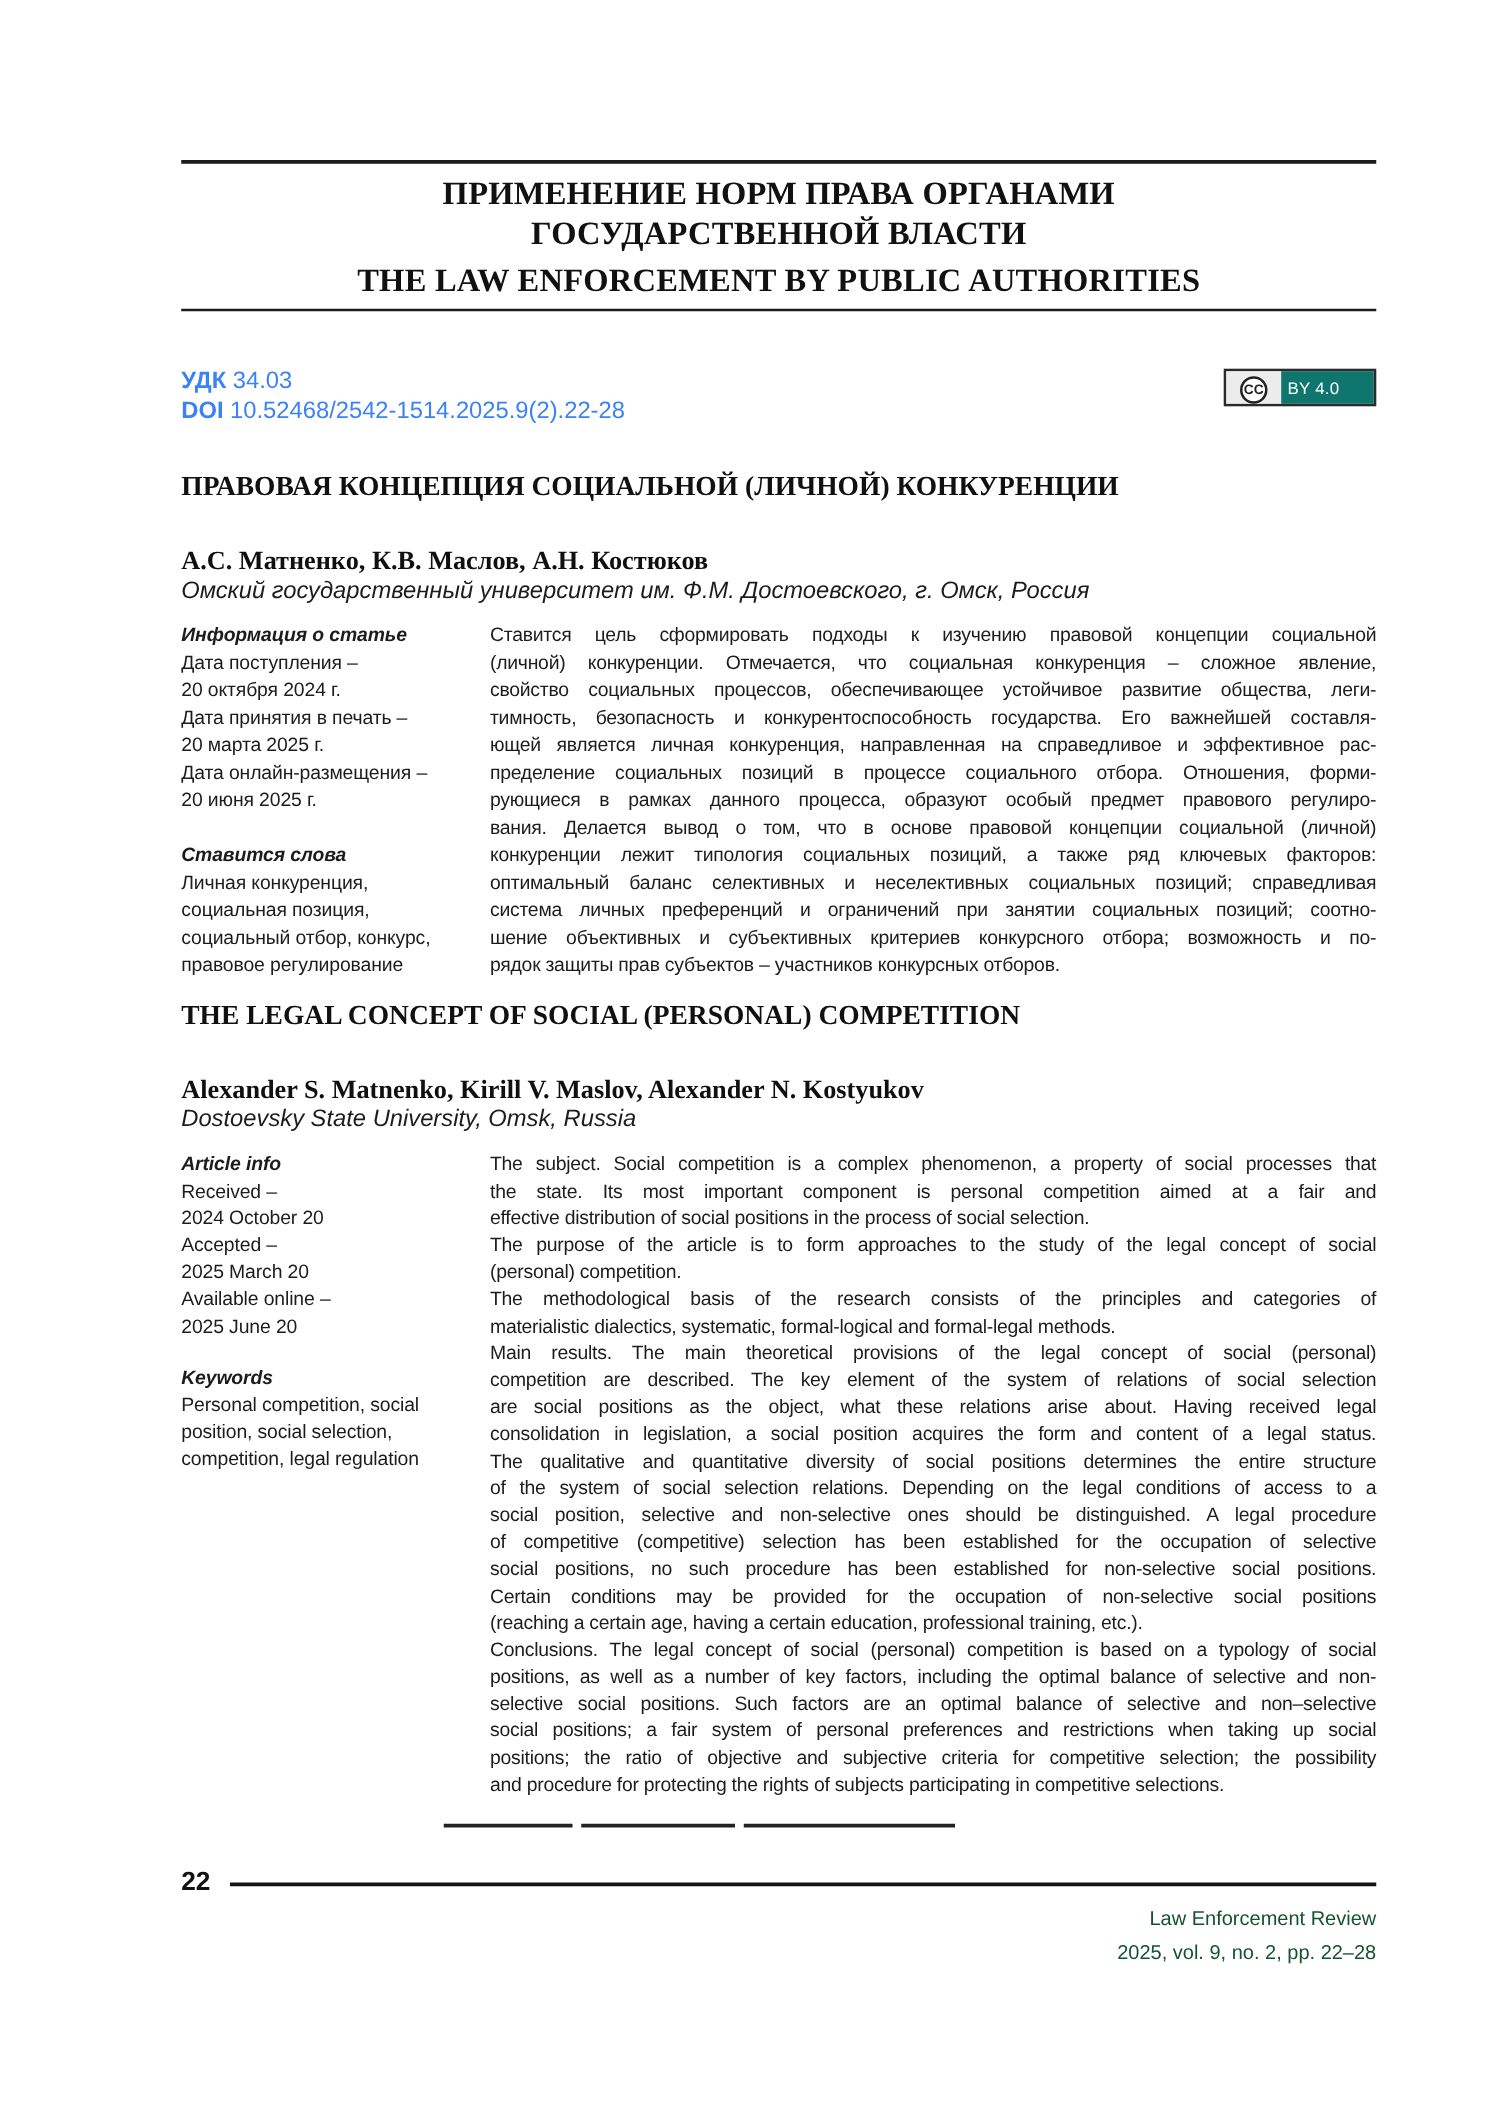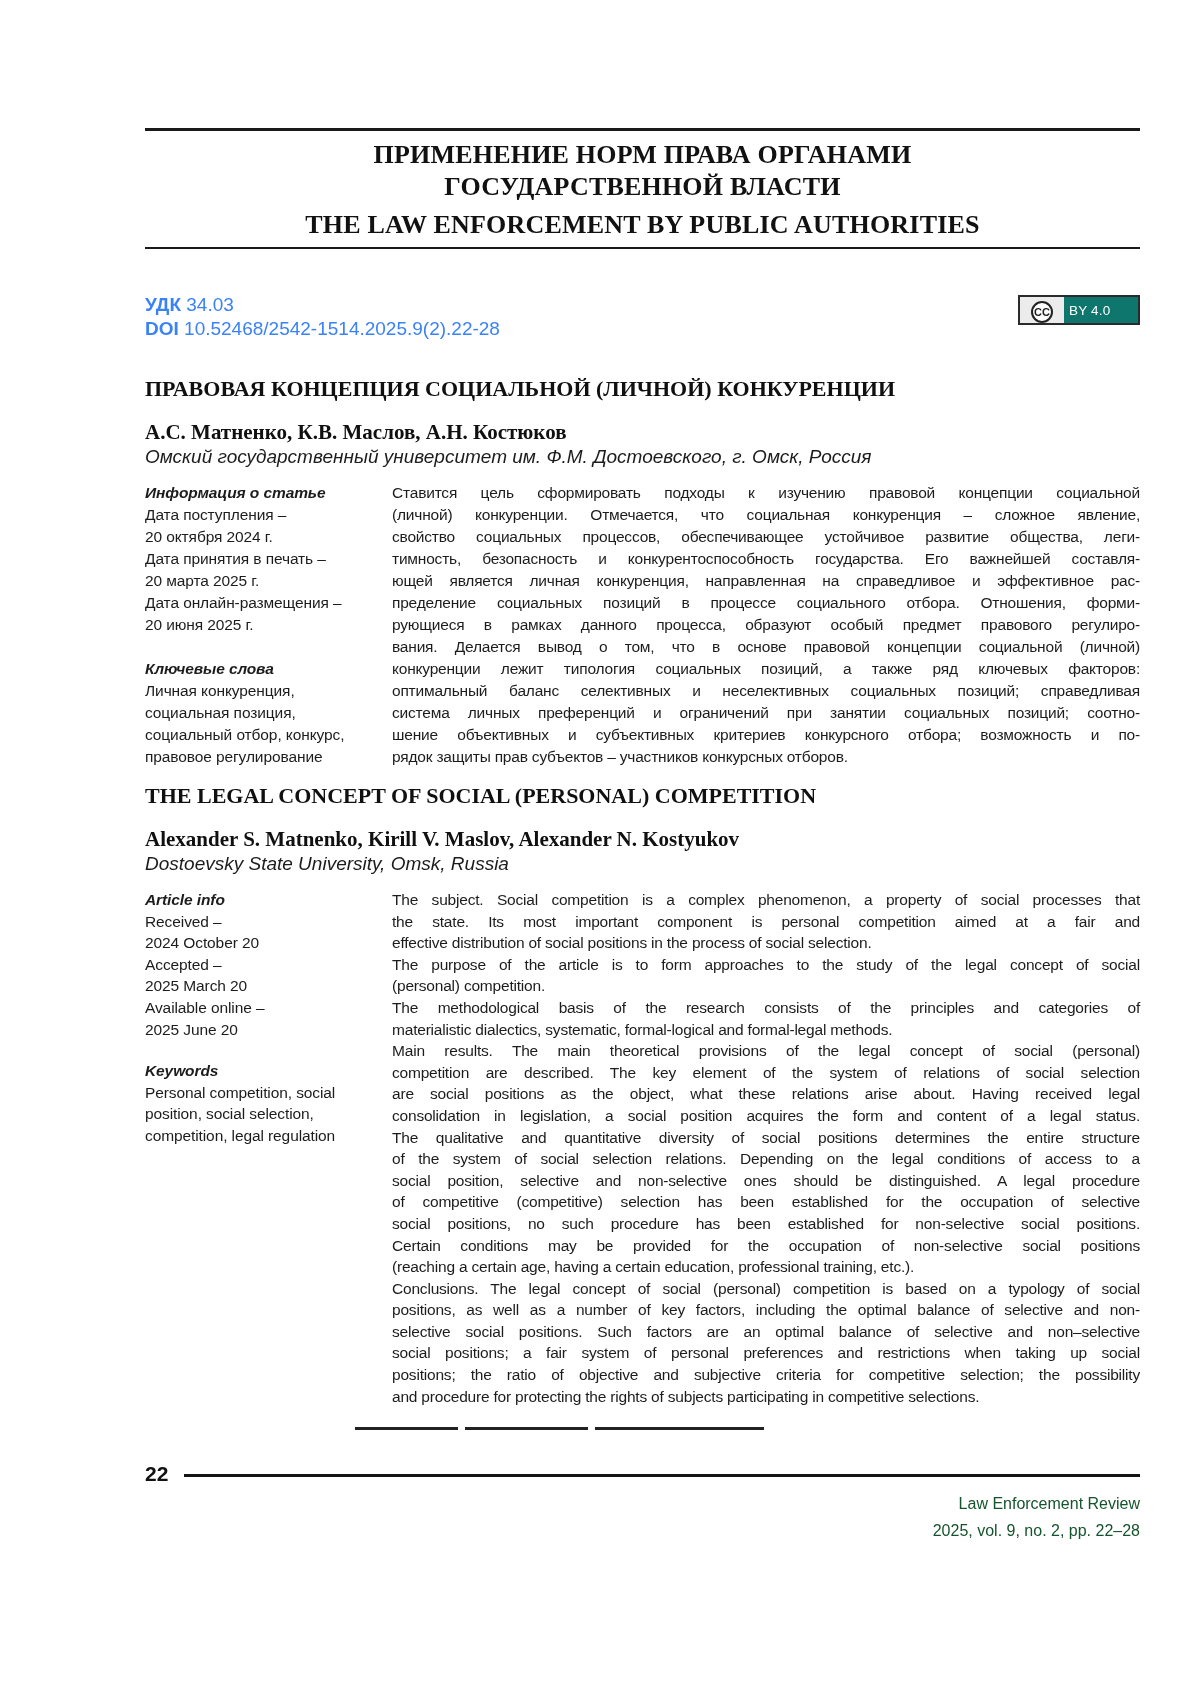--- a/index.html
+++ b/index.html
@@ -1,20 +1,20 @@
 <!DOCTYPE html>
 <html><head>
 <meta charset="utf-8">
 <style>
   html,body{margin:0;padding:0;background:#ffffff;}
   .page{
     position:relative;
     width:1200px;height:1697px;
     box-sizing:border-box;
-    padding:0 60px 0 145px;
+    padding:0 99px 0 145px;
     background:#ffffff;
     color:#1c1c1c;
     font-family:"Liberation Sans","DejaVu Sans",sans-serif;
     overflow:hidden;
   }
   .rule{background:#1a1a1a;}
   .rule-top{margin-top:128px;height:3px;}
   .rule-mid{margin-top:6px;height:2px;}
 
   .section-header{
@@ -47,21 +47,21 @@
     flex:1;background:#0f766e;color:#ffffff;display:flex;align-items:center;
     padding-left:5px;font-size:13.5px;letter-spacing:.2px;
   }
 
   .article-title{
     margin-top:34px;
     font-family:"Liberation Serif","DejaVu Serif",serif;
     font-weight:bold;font-size:22px;line-height:28px;color:#101010;
   }
   .authors{
-    margin-top:16px;
+    margin-top:32px;
     font-family:"Liberation Serif","DejaVu Serif",serif;
     font-weight:bold;font-size:21px;line-height:26px;color:#101010;
   }
   .affiliation{font-style:italic;font-size:19px;line-height:23px;color:#1c1c1c;}
 
   .cols{display:flex;margin-top:14px;}
   .col-left{flex:0 0 215px;margin-right:32px;font-size:15.5px;line-height:21.6px;letter-spacing:-.1px;}
   .col-right{flex:1;font-size:15.5px;line-height:21.6px;letter-spacing:-.2px;}
   .col-heading{font-weight:bold;font-style:italic;line-height:21.6px;}
   .col-heading.kw{margin-top:22px;}
@@ -121,21 +121,21 @@
     <div class="col-left">
       <div class="col-heading">Информация о статье</div>
       <div>
           <div class="t-line">Дата поступления –</div>
           <div class="t-line">20 октября 2024 г.</div>
           <div class="t-line">Дата принятия в печать –</div>
           <div class="t-line">20 марта 2025 г.</div>
           <div class="t-line">Дата онлайн-размещения –</div>
           <div class="t-line">20 июня 2025 г.</div>
         </div>
-      <div class="col-heading kw">Ключевые слова</div>
+      <div class="col-heading kw">Ставится слова</div>
       <div>
           <div class="t-line">Личная конкуренция,</div>
           <div class="t-line">социальная позиция,</div>
           <div class="t-line">социальный отбор, конкурс,</div>
           <div class="t-line">правовое регулирование</div>
         </div>
     </div>
     <div class="col-right">
         <div class="para">
           <div class="jline">Ставится цель сформировать подходы к изучению правовой концепции социальной</div>

